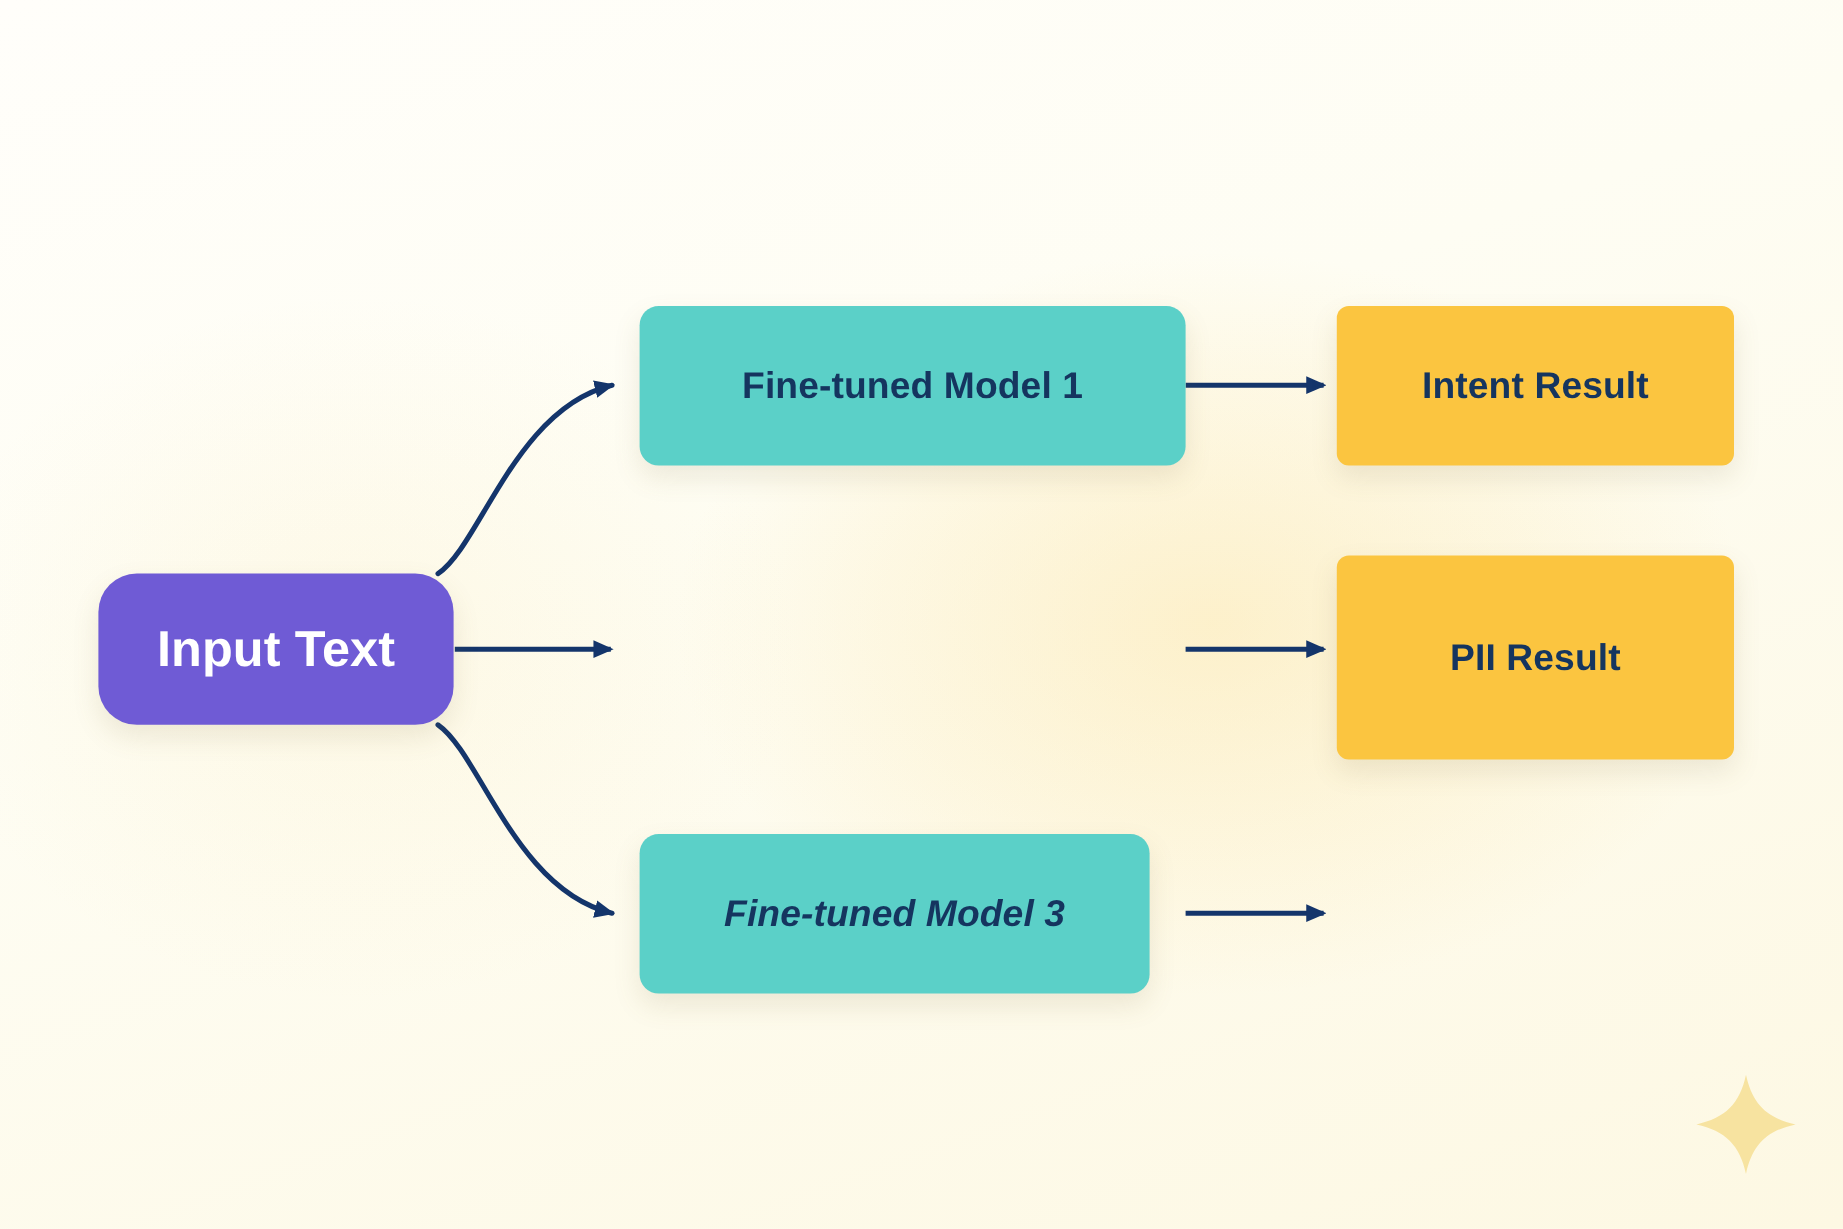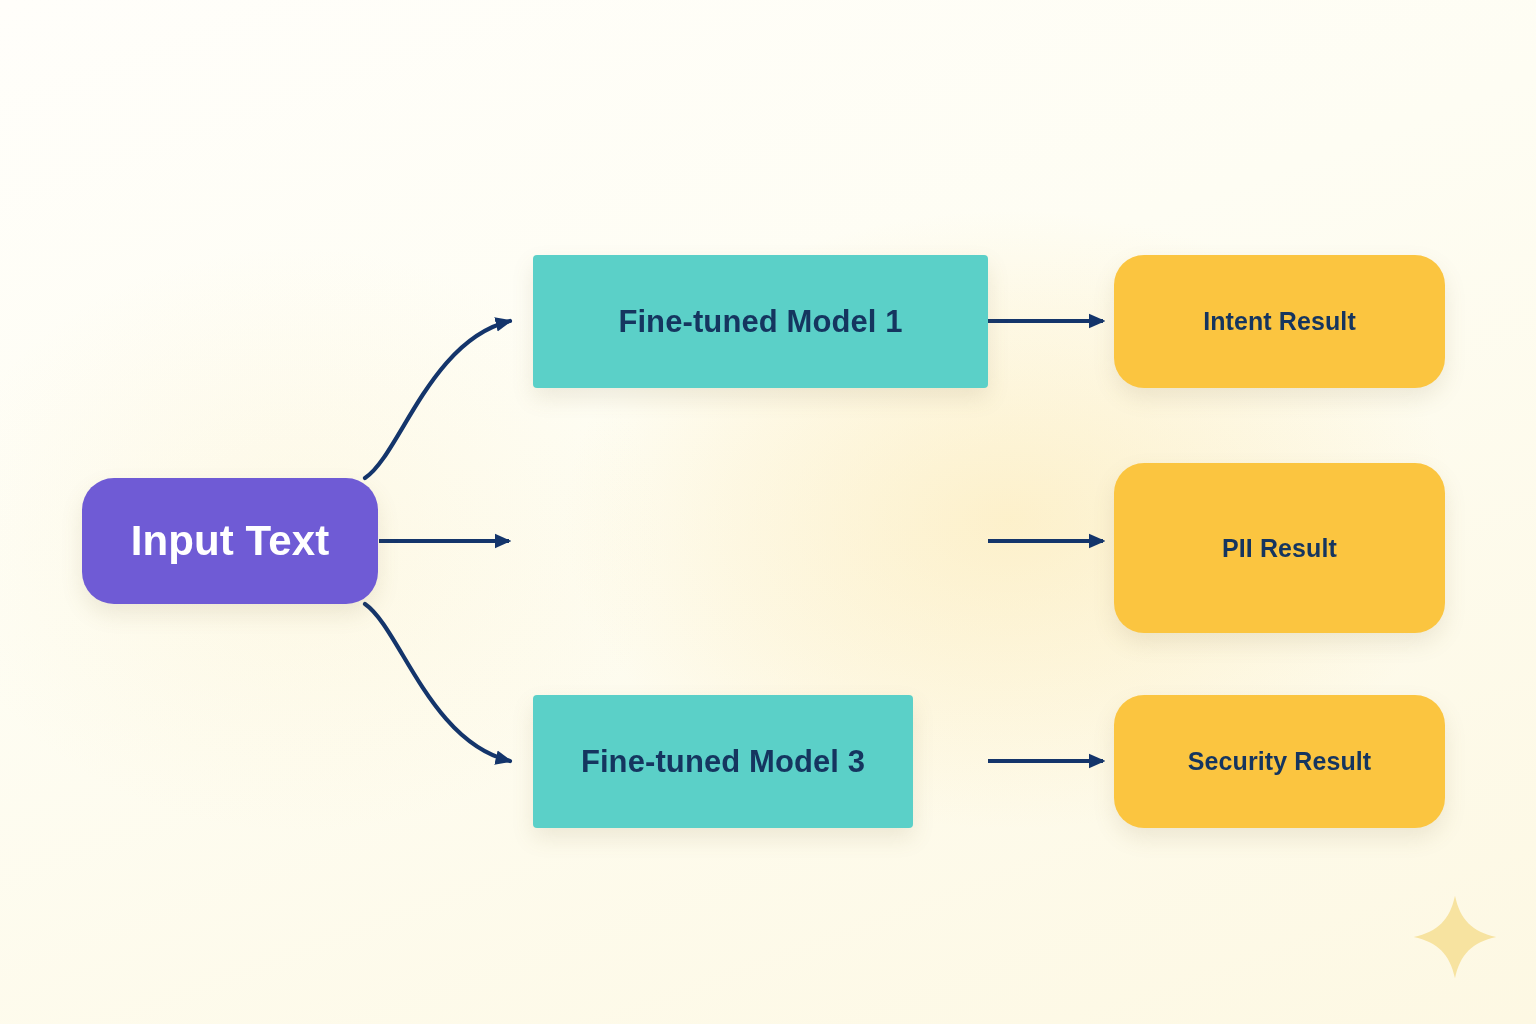--- a/index.html
+++ b/index.html
@@ -48,32 +48,32 @@
 
   .node-input {
     border-radius: 32px;
     background: #6f5bd5;
     color: #ffffff;
     font-size: 42px;
     box-shadow: 0 10px 22px rgba(126,106,60,0.13);
   }
 
   .node-model {
-    border-radius: 4px;
+    border-radius: 16px;
     background: #5bd0c8;
     color: #15355f;
     font-size: 31px;
     box-shadow: 0 10px 22px rgba(126,106,60,0.13);
   }
 
   .node-result {
-    border-radius: 30px;
+    border-radius: 10px;
     background: #fbc540;
     color: #15355f;
-    font-size: 25px;
+    font-size: 31px;
     box-shadow: 0 10px 22px rgba(126,106,60,0.13);
   }
 
   .sparkle {
     position: absolute;
     z-index: 3;
   }
 </style>
 </head>
 <body>
@@ -102,33 +102,30 @@
 
   <div class="node node-input" style="left:82px; top:478px; width:296px; height:126px;">
     <span>Input Text</span>
   </div>
 
   <div class="node node-model" style="left:533px; top:255px; width:455px; height:133px;">
     <span>Fine-tuned Model 1</span>
   </div>
 
 
-  <div class="node node-model" style="left:533px; top:695px; width:380px; height:133px;">
+  <div class="node node-model" style="left:533px; top:695px; width:425px; height:133px;font-style:italic;">
     <span>Fine-tuned Model 3</span>
   </div>
 
   <div class="node node-result" style="left:1114px; top:255px; width:331px; height:133px;">
     <span>Intent Result</span>
   </div>
 
   <div class="node node-result" style="left:1114px; top:463px; width:331px; height:170px;">
     <span>PII Result</span>
   </div>
 
-  <div class="node node-result" style="left:1114px; top:695px; width:331px; height:133px;">
-    <span>Security Result</span>
-  </div>
 
   <svg class="sparkle" style="left:1412px; top:894px;" width="86" height="86" viewBox="0 0 100 100" aria-hidden="true">
     <path d="M50 2 C56 30 70 44 98 50 C70 56 56 70 50 98 C44 70 30 56 2 50 C30 44 44 30 50 2 Z" fill="#f7e3a0"></path>
   </svg>
 
 </div>
 
 </body></html>

